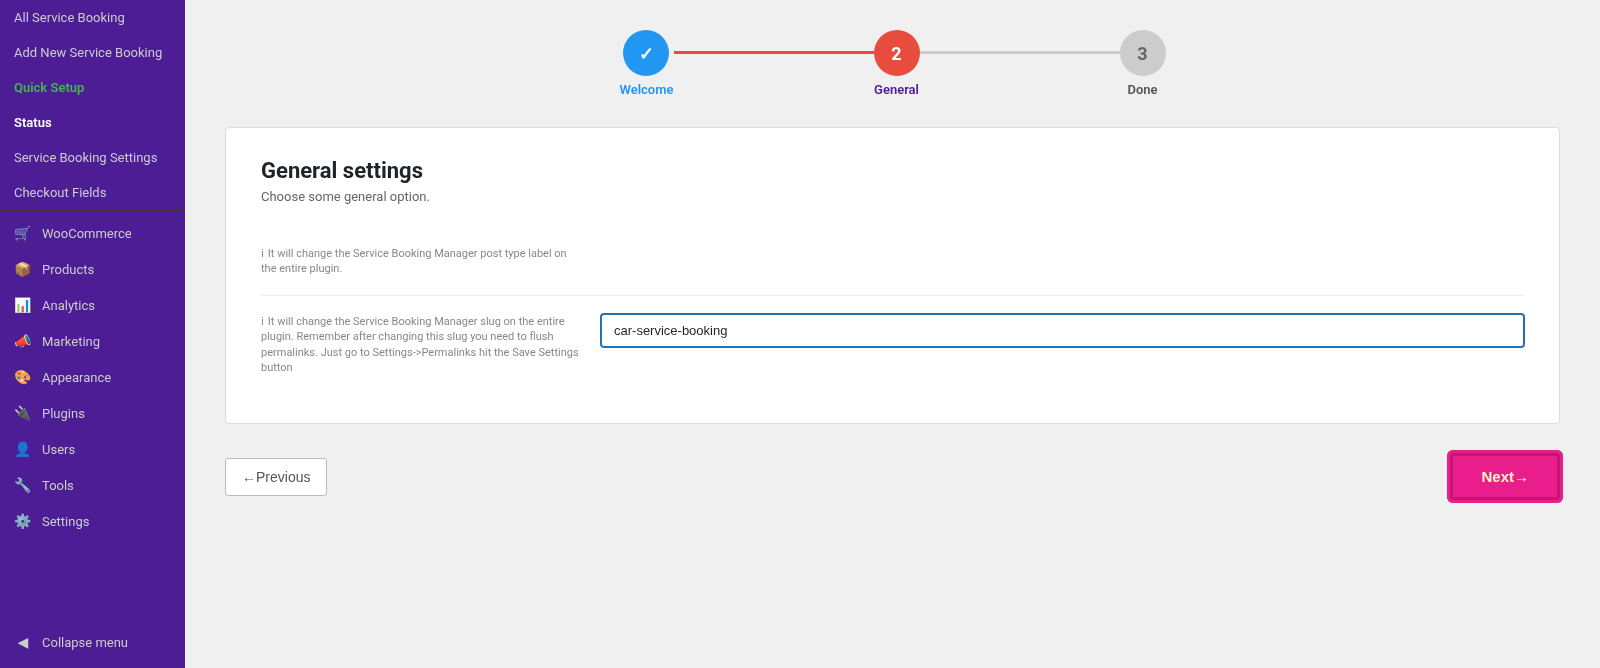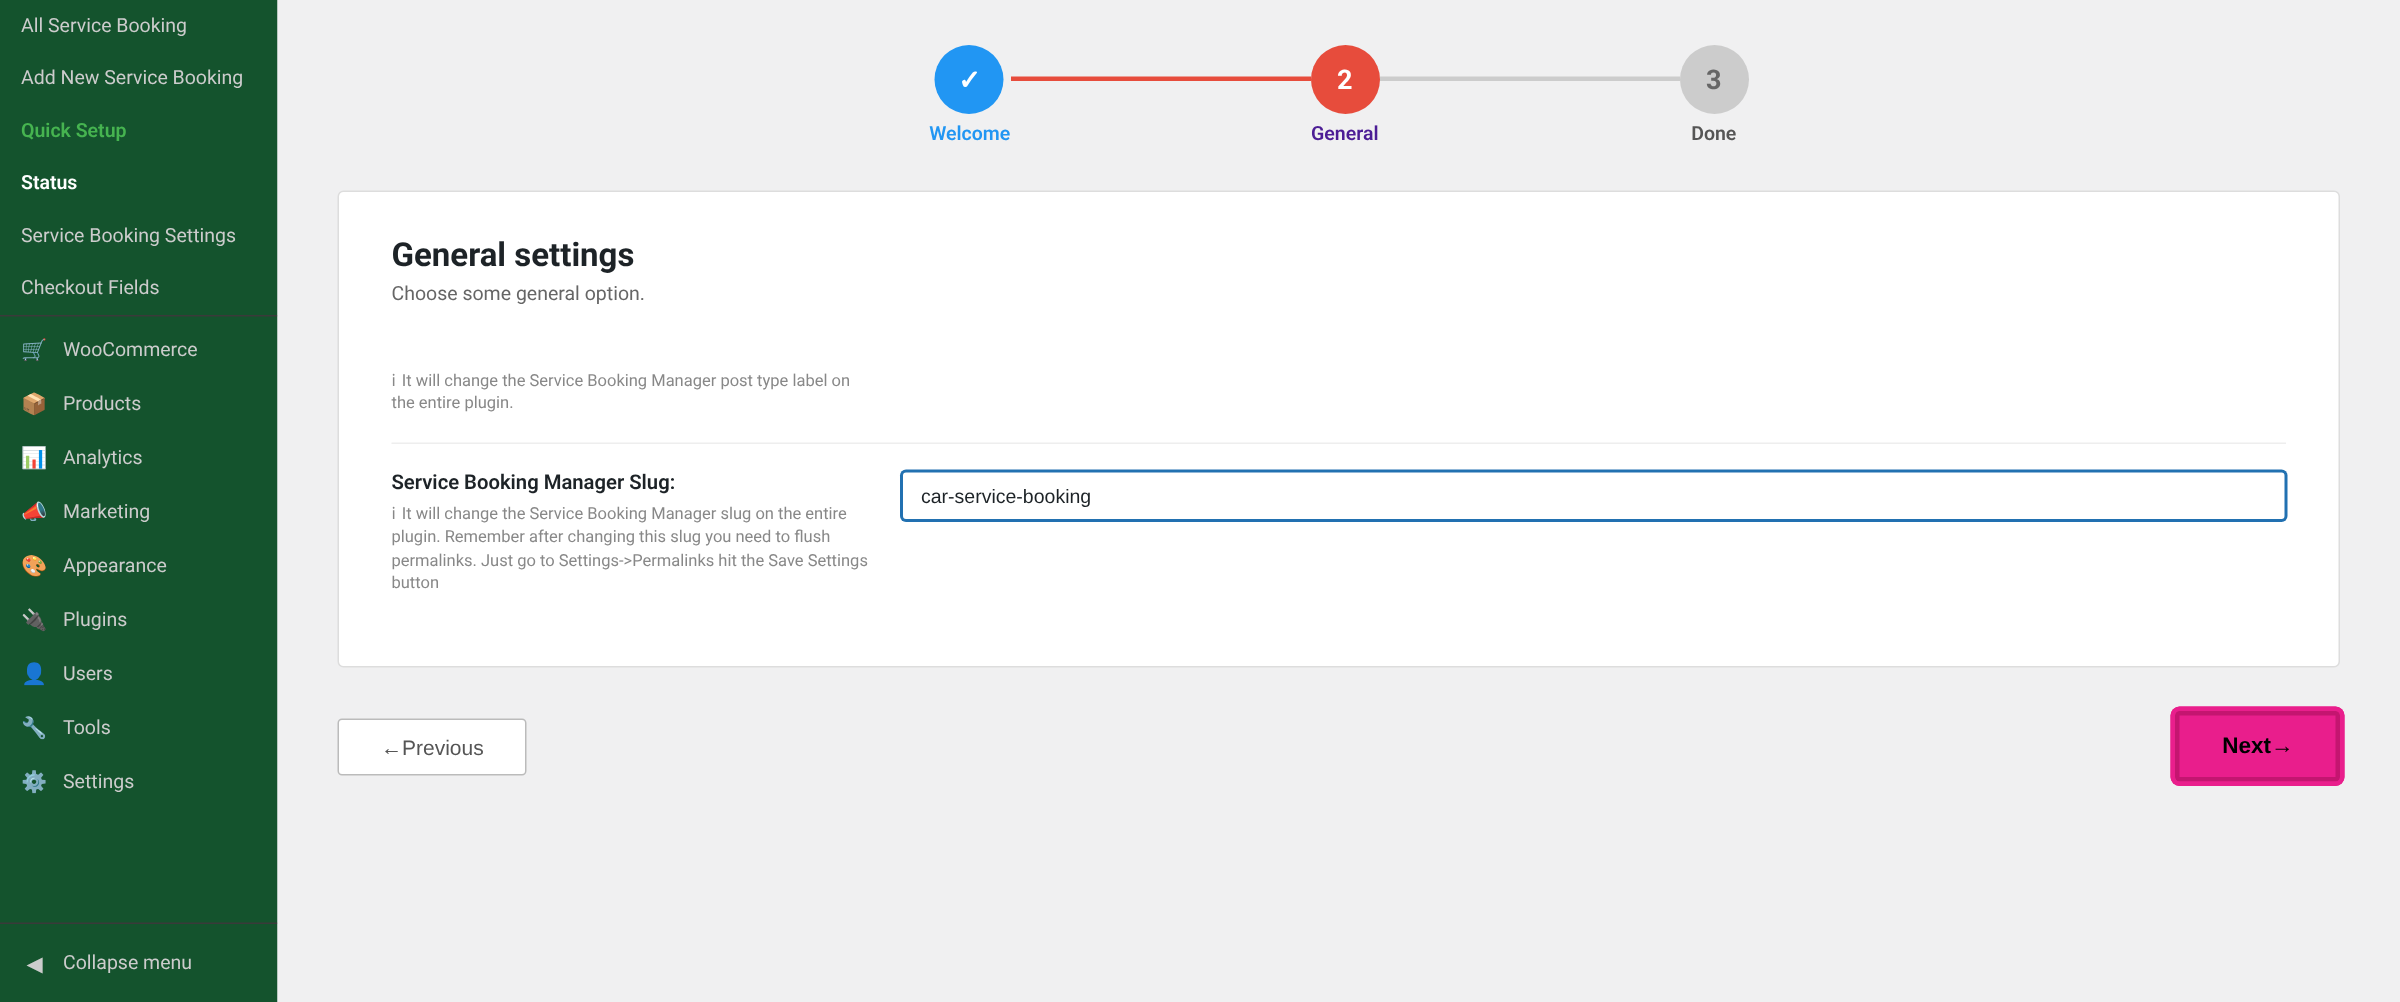--- a/index.html
+++ b/index.html
@@ -8,21 +8,21 @@
       display: flex;
       height: 668px;
       width: 1600px;
       overflow: hidden;
       background: #f0f0f1;
     }
 
     
     .sidebar {
       width: 185px;
-      background: #14532d;
+      background: #4c1d95;
       color: #ccc;
       display: flex;
       flex-direction: column;
       flex-shrink: 0;
       height: 100%;
       overflow-y: auto;
     }
     .sidebar-top {
       border-bottom: 1px solid #3a3a3a;
       padding: 0;
@@ -184,36 +184,36 @@
       box-shadow: 0 0 0 1px #2271b1;
     }
 
     
     .nav-buttons {
       display: flex;
       justify-content: space-between;
       align-items: center;
     }
     .btn-prev {
-      padding: 10px 28px;
+      padding: 10px 16px;
       border: 1px solid #bbb;
       background: #fff;
       border-radius: 3px;
       font-size: 14px;
       color: #555;
       cursor: pointer;
       display: flex;
       align-items: center;
       gap: 6px;
     }
 
     .btn-next {
       padding: 12px 28px;
       background: #e91e8c;
-      color: #000000;
+      color: #fef9c3;
       border: 3px solid #c41570;
       border-radius: 3px;
       font-size: 15px;
       font-weight: 600;
       cursor: pointer;
       display: flex;
       align-items: center;
       gap: 8px;
       outline: 3px solid #e91e8c;
       box-shadow: 0 0 0 3px #e91e8c;
@@ -305,21 +305,20 @@
     <div class="card-title">General settings</div>
     <div class="card-subtitle">Choose some general option.</div>
     <div id="form-fields">
         <div class="form-row">
           <div class="form-label-col">
             <div class="form-hint"><span style="margin-right: 4px;">ℹ</span>It will change the Service Booking Manager post type label on the entire plugin.</div>
           </div>
         </div>
         <div class="form-row">
           <div class="form-label-col">
-            <div class="form-label">Service Booking Manager Slug:</div>
             <div class="form-hint"><span style="margin-right: 4px;">ℹ</span>It will change the Service Booking Manager slug on the entire plugin. Remember after changing this slug you need to flush permalinks. Just go to Settings-&gt;Permalinks hit the Save Settings button</div>
           </div>
           <div class="form-input-col"><input type="text" class="form-input active-border" value="car-service-booking " style=""></div>
         </div>
       </div>
   </div>
 
   <div class="nav-buttons">
     <button class="btn-prev">←Previous</button>
     <button class="btn-next">Next→</button>

